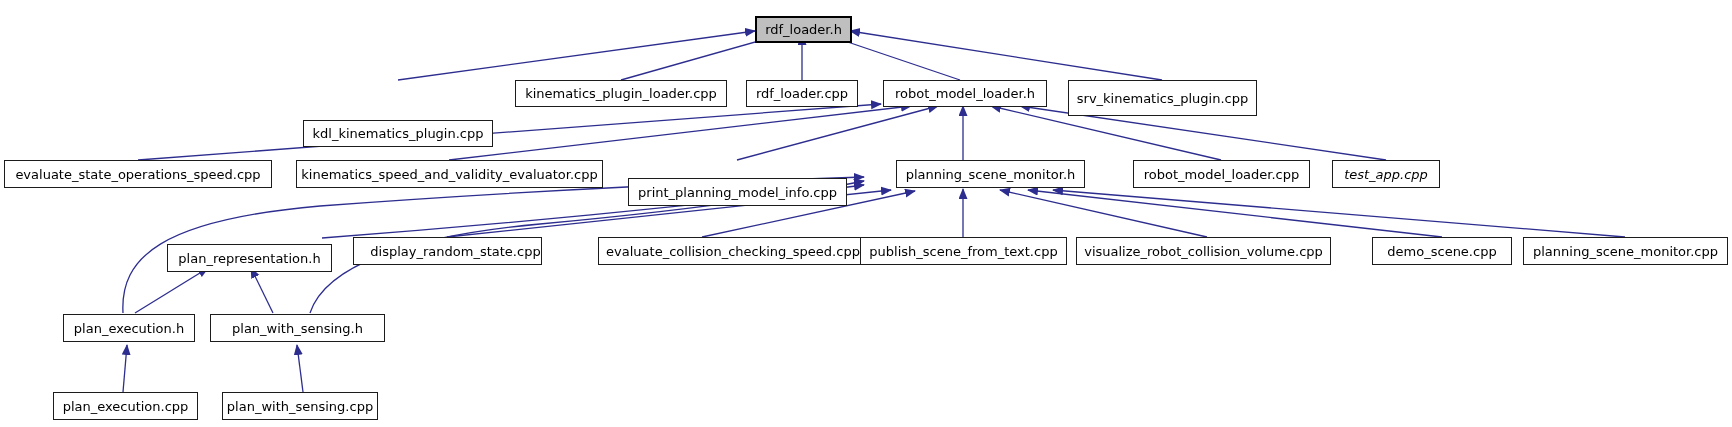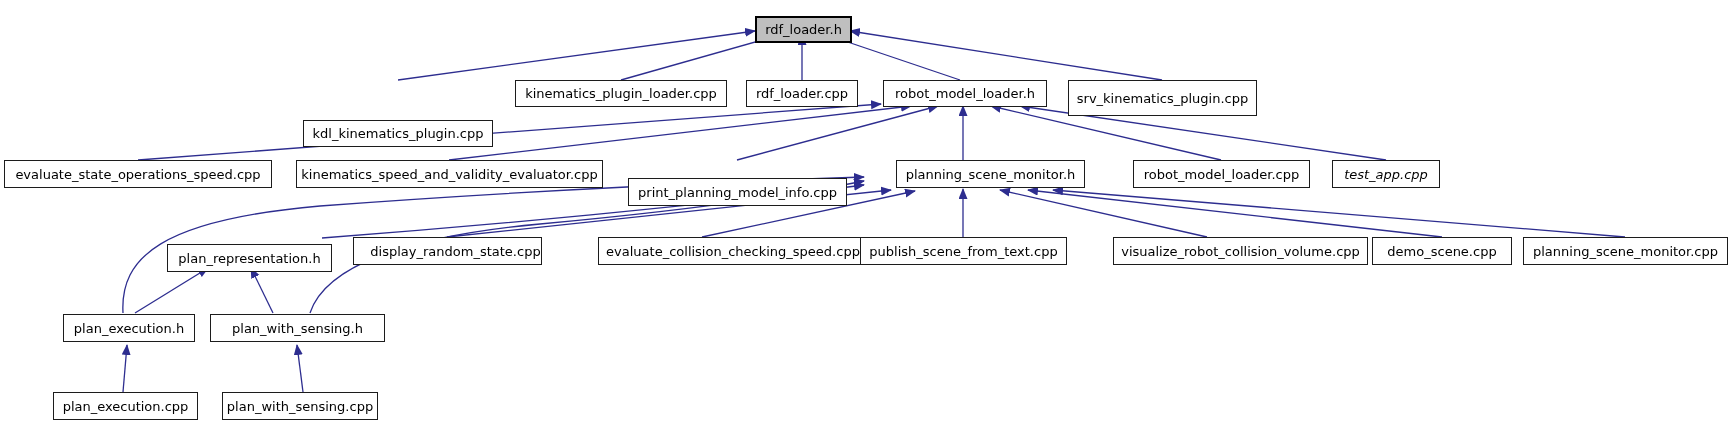--- a/index.html
+++ b/index.html
@@ -124,21 +124,21 @@
       </div>
       <div class="node" style="left: 353px; top: 237px; width: 189px; height: 28px; padding-left: 16px;">
         <span>display_random_state.cpp</span>
       </div>
       <div class="node" style="left: 567px; top: 237px; width: 270px; height: 28px; margin-left: 31px;">
         <span>evaluate_collision_checking_speed.cpp</span>
       </div>
       <div class="node" style="left: 860px; top: 237px; width: 207px; height: 28px;">
         <span>publish_scene_from_text.cpp</span>
       </div>
-      <div class="node" style="left: 1113px; top: 237px; width: 255px; height: 28px;">
+      <div class="node" style="left: 1076px; top: 237px; width: 255px; height: 28px;">
         <span>visualize_robot_collision_volume.cpp</span>
       </div>
       <div class="node" style="left: 1372px; top: 237px; width: 140px; height: 28px;">
         <span>demo_scene.cpp</span>
       </div>
       <div class="node" style="left: 1523px; top: 237px; width: 205px; height: 28px;">
         <span>planning_scene_monitor.cpp</span>
       </div>
       <div class="node" style="left: 63px; top: 314px; width: 132px; height: 28px;">
         <span>plan_execution.h</span>

